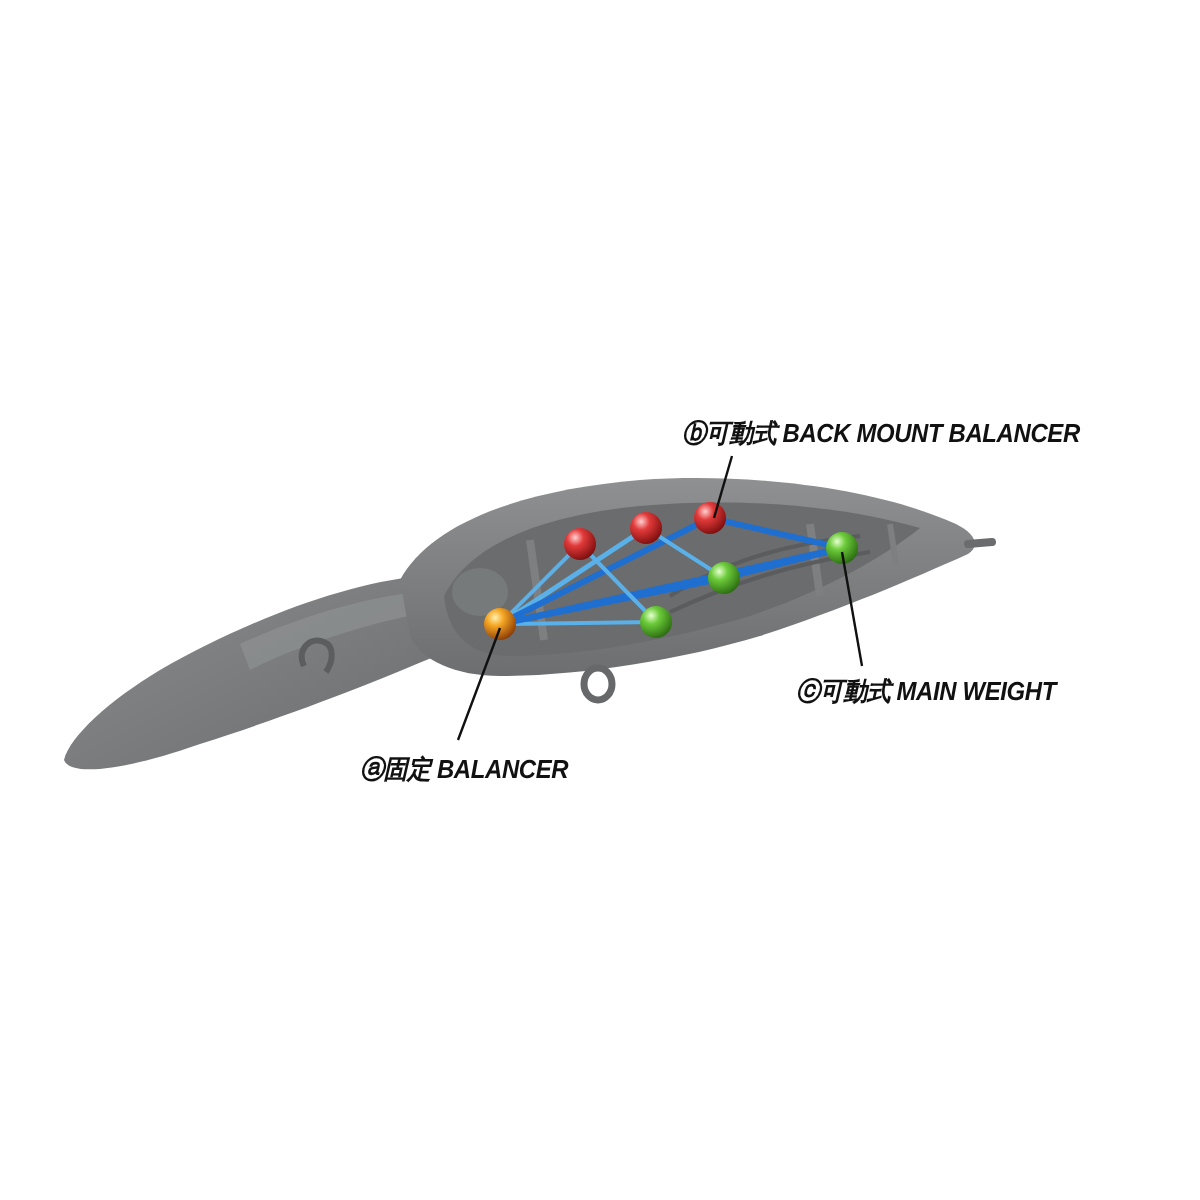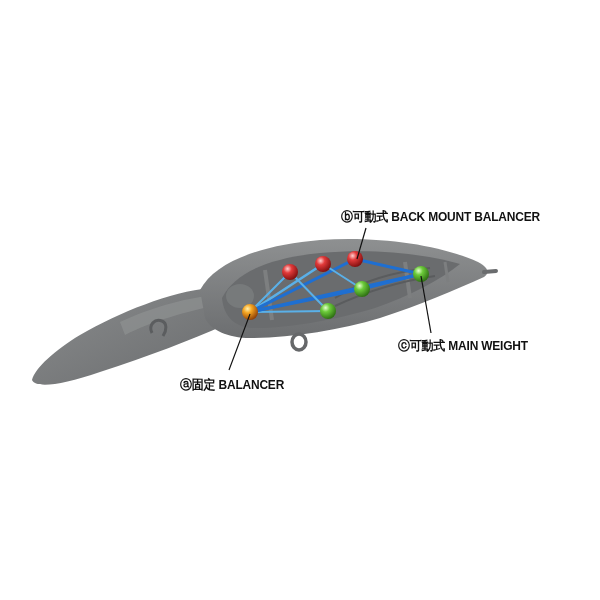--- a/index.html
+++ b/index.html
@@ -1,18 +1,18 @@
 <!DOCTYPE html>
 <html><head>
 <meta charset="utf-8">
 <style>
   html, body { margin:0; padding:0; background:#ffffff; }
   body { width:600px; height:600px; position:relative; overflow:hidden;
          font-family:"Liberation Sans", "DejaVu Sans", sans-serif; }
-  .stage { position:absolute; left:0; top:0; width:480px; height:600px; }
+  .stage { position:absolute; left:0; top:0; width:480px; height:600px;font-style:italic; }
   svg.lure { position:absolute; left:0; top:0; }
   .label { position:absolute; font-size:13px; font-weight:bold; color:#111;
            white-space:nowrap; letter-spacing:-0.2px; transform:scaleX(0.92); transform-origin:left center; }
   .label .mark { display:inline-block; }
 </style>
 </head>
 <body>
 
 <div class="stage">
   <svg class="lure" width="600" height="600" viewBox="0 0 600 600">

